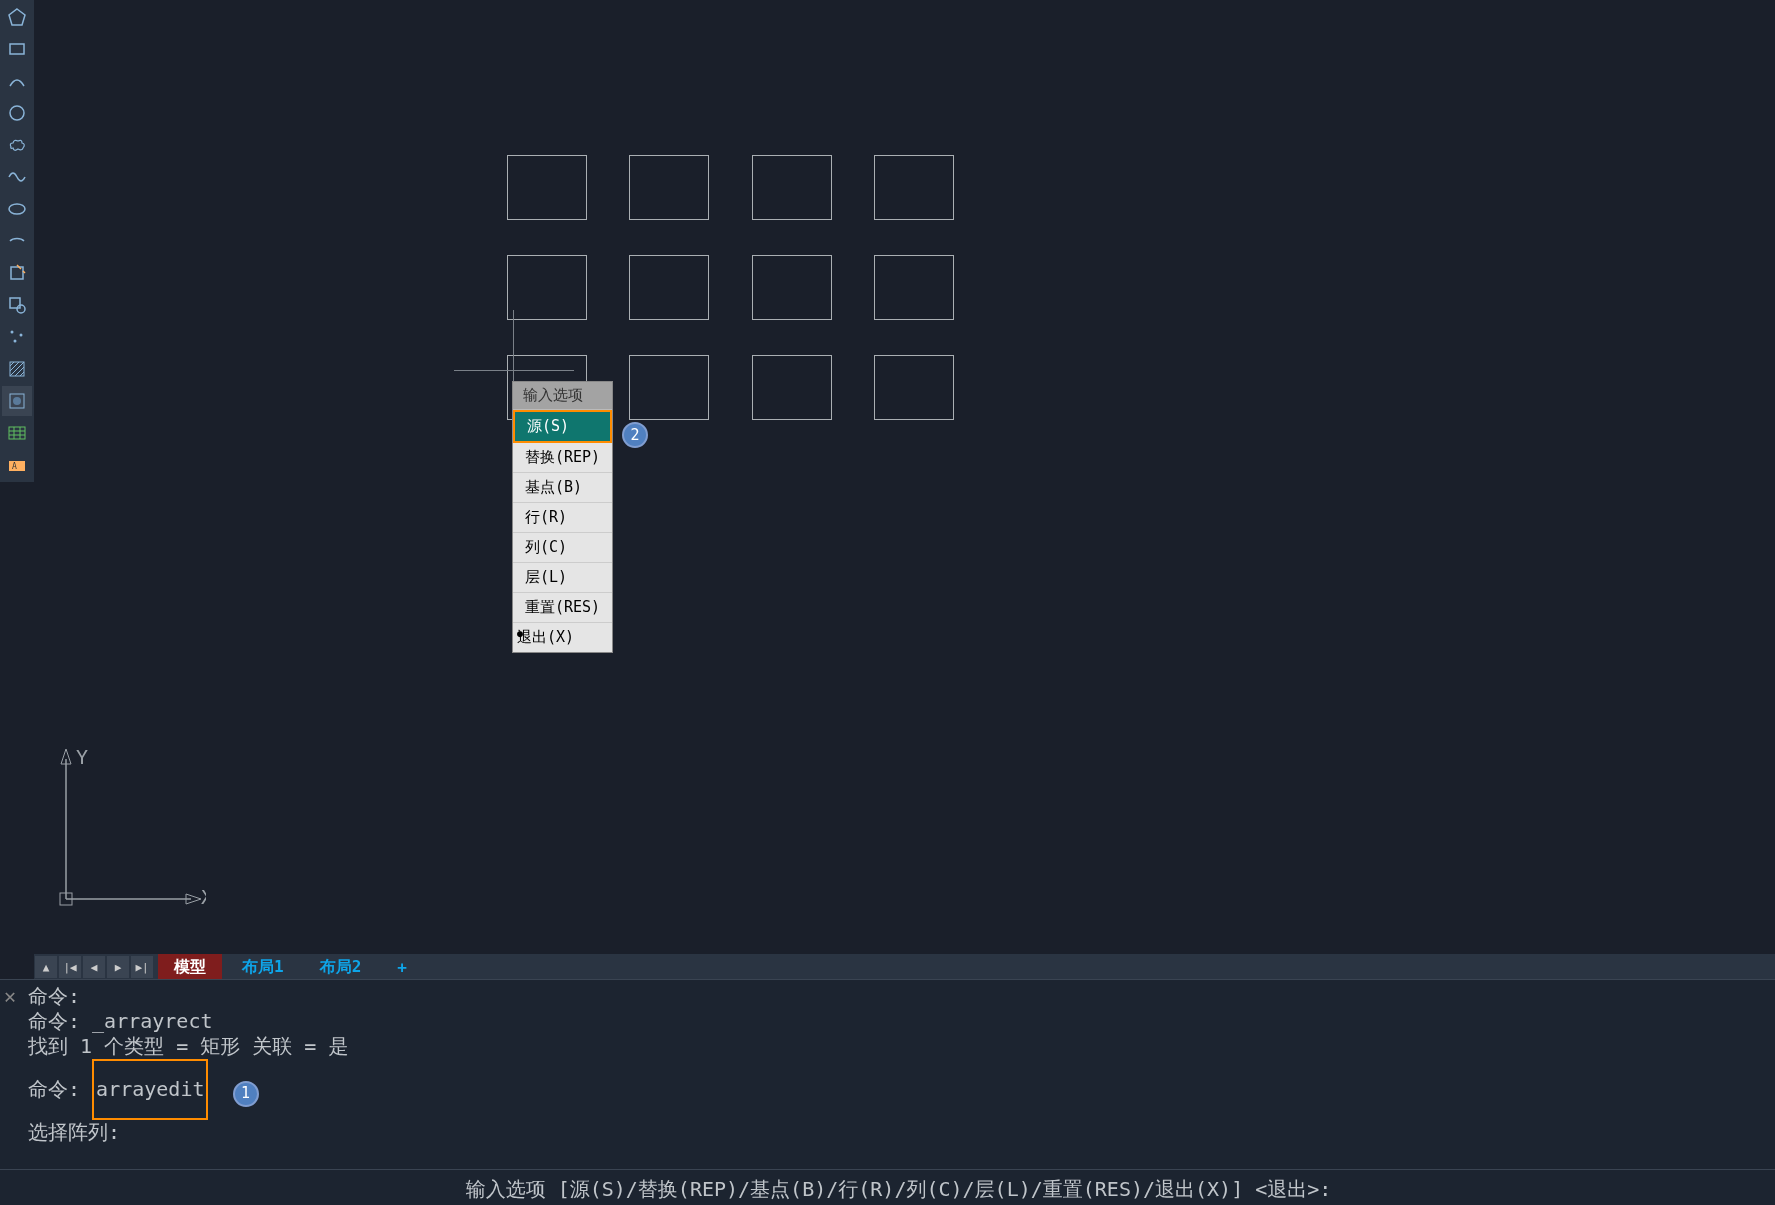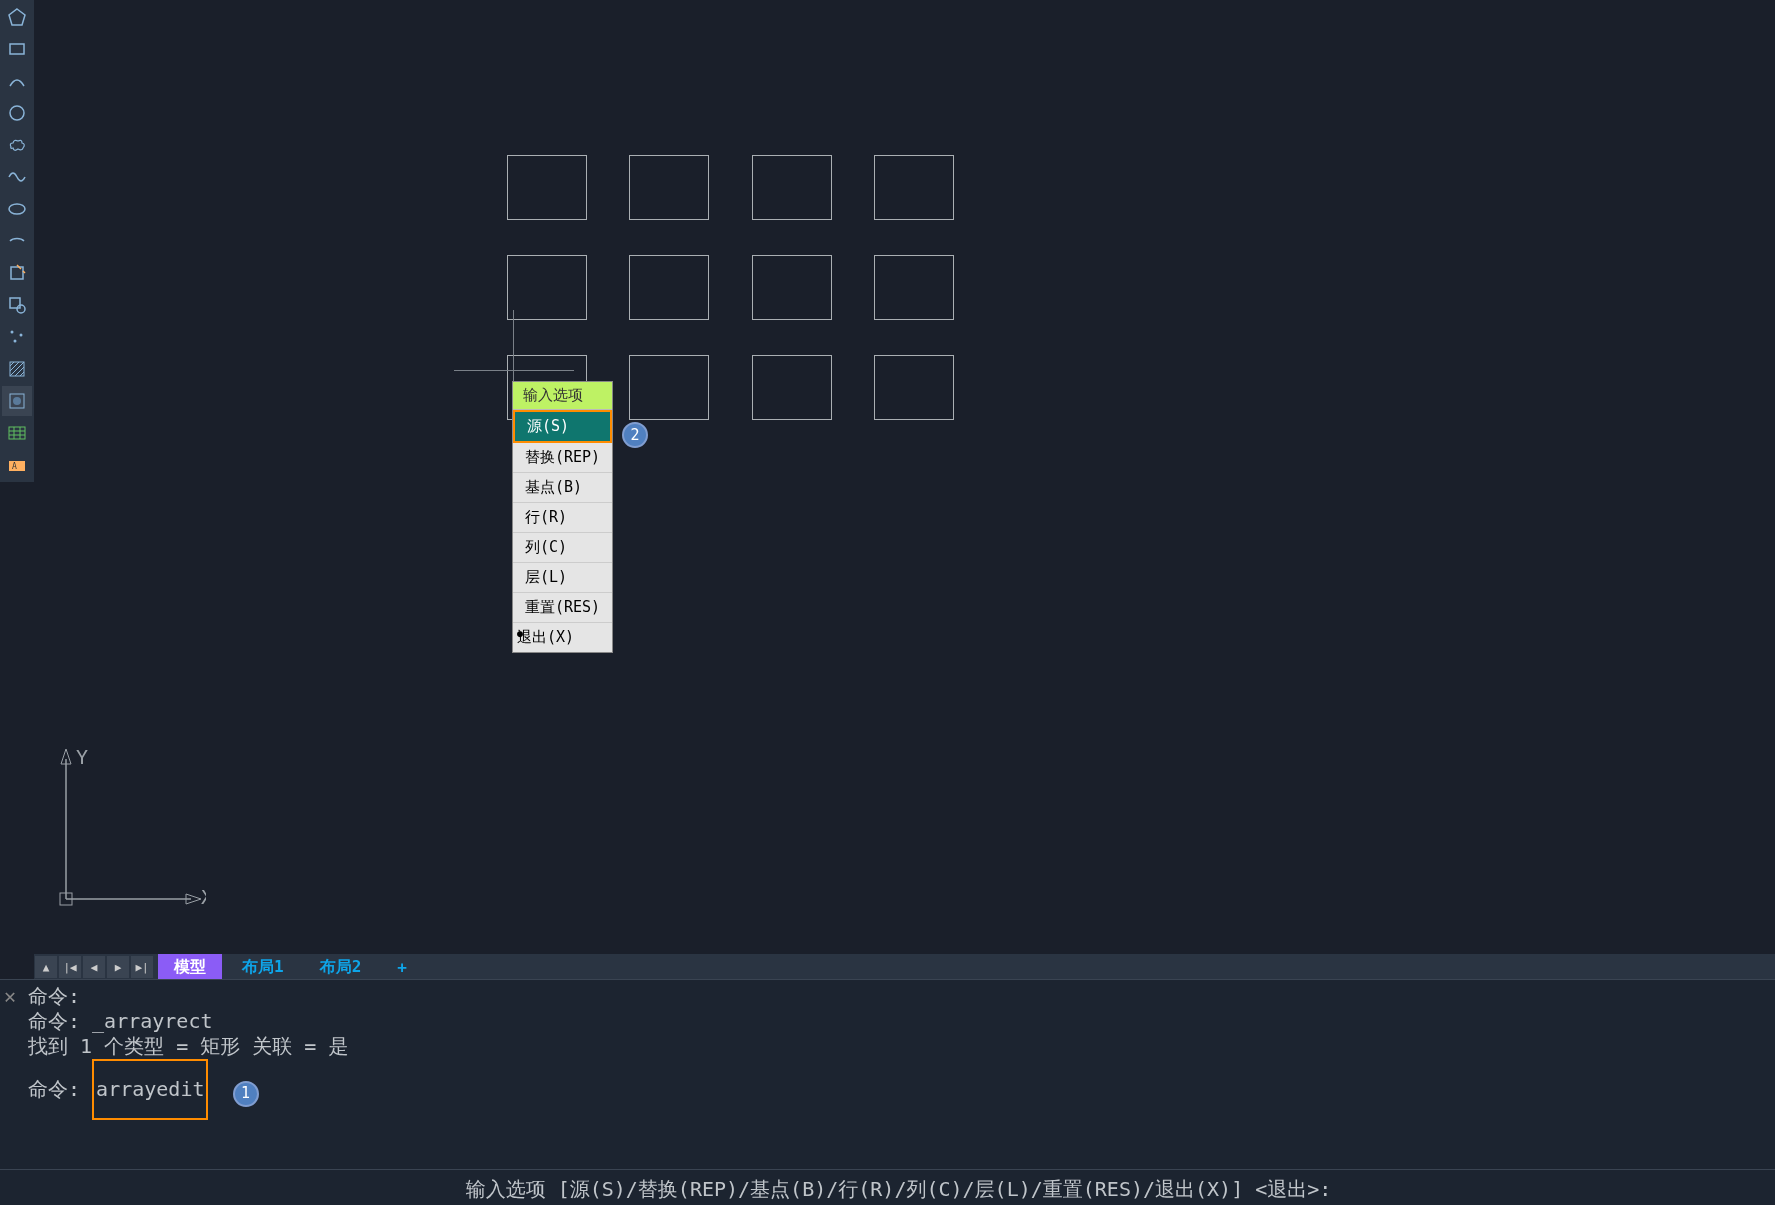--- a/index.html
+++ b/index.html
@@ -60,21 +60,21 @@
   height: 120px;
 }
 .context-menu {
   position: absolute;
   background: #e5e5e5;
   border: 1px solid #888;
   font-size: 15px;
   min-width: 96px;
 }
 .ctx-header {
-  background: #bef264;
+  background: #a3a3a3;
   padding: 4px 10px;
   color: #333;
   border-bottom: 1px solid #bbb;
 }
 .ctx-item {
   padding: 5px 12px;
   color: #000000;
   cursor: pointer;
   border-bottom: 1px solid #ccc;
   position: relative;
@@ -132,21 +132,21 @@
   cursor: pointer;
   font-size: 11px;
 }
 .tab {
   padding: 3px 16px;
   color: #0ea5e9;
   cursor: pointer;
   margin-left: 4px;
   font-weight: bold;
 }
-.tab.active { background: #8b5cf6; color: #fff; font-weight: bold; }
+.tab.active { background: #7f1d1d; color: #fff; font-weight: bold; }
 .command-area {
   position: absolute;
   left: 0;
   right: 0;
   bottom: 36px;
   height: 190px;
   background: #1c2430;
   border-top: 1px solid #3a4452;
   font-family: "SimSun", monospace;
   font-size: 20px;
@@ -343,18 +343,19 @@
 <div class="command-area">
   <span class="cmd-close">✕</span>
   <div>命令:</div>
   <div>命令: _arrayrect</div>
   <div>找到 1 个类型 = 矩形   关联 = 是</div>
   <div>
     <span>命令:</span>
     <span class="cmd-highlight">arrayedit</span>
     <span class="badge" style="position:relative; display:inline-flex; left:12px; top:2px;">1</span>
   </div>
+  <div>选择阵列:</div>
 </div>
 
 <div class="command-input-bar">
   <span>输入选项 [源(S)/替换(REP)/基点(B)/行(R)/列(C)/层(L)/重置(RES)/退出(X)] &lt;退出&gt;:</span>
   <span class="cursor-blink"></span>
 </div>
 
 </body></html>

